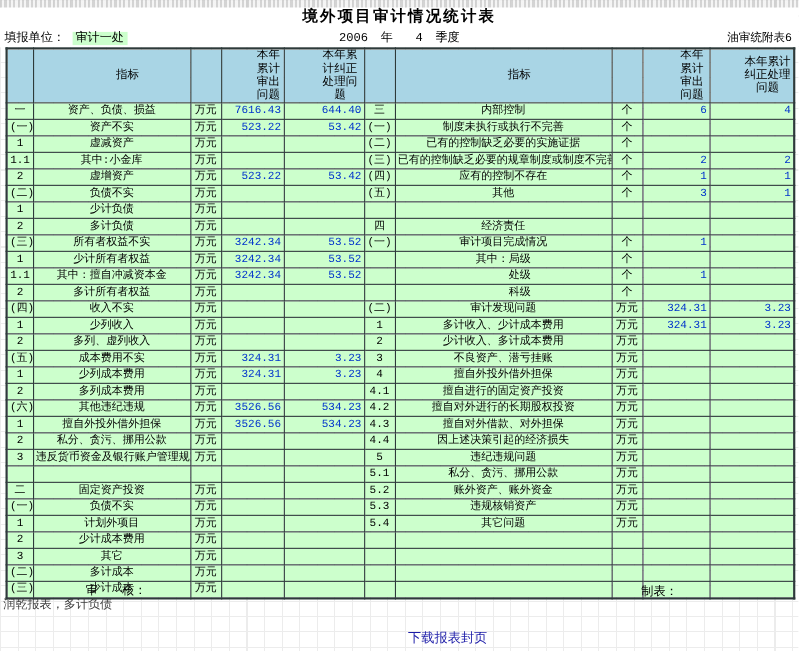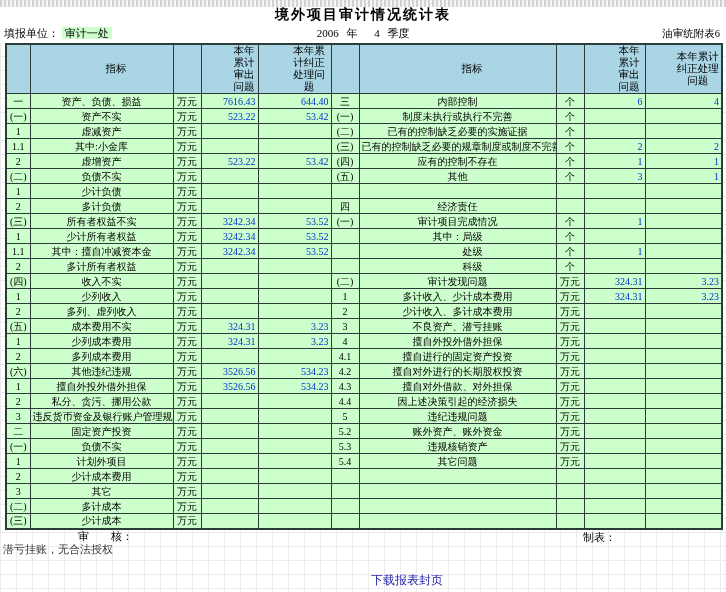--- a/index.html
+++ b/index.html
@@ -2,21 +2,21 @@
 <html><head>
 <meta charset="utf-8">
 <style>
   html,body{margin:0;padding:0;}
   .page{
     position:relative;width:726px;height:592px;overflow:hidden;
     background:
       repeating-linear-gradient(to right,#ececec 0 1px,transparent 1px 16px),
       repeating-linear-gradient(to bottom,#ececec 0 1px,transparent 1px 14px),
       #ffffff;
-    font-family:Liberation Serif, serif;
+    font-family:Liberation Mono, monospace;
     color:#000;
   }
   .topstrip{
     position:absolute;left:0;top:0;width:726px;height:7px;
     background:repeating-linear-gradient(90deg,#c9c9c9 0 2px,#f2f2f2 2px 4px);
     opacity:.8;
   }
   .masthead{position:absolute;left:0;top:7px;width:726px;height:36px;background:#fff;}
   .title{
     position:absolute;left:0;top:6px;width:726px;text-align:center;
@@ -366,20 +366,32 @@
           <td class="c-unit">万元</td>
           <td class="c-num"></td>
           <td class="c-num"></td>
           <td class="c-sn">5</td>
           <td class="c-ind">违纪违规问题</td>
           <td class="c-unit">万元</td>
           <td class="c-num"></td>
           <td class="c-num"></td>
         </tr>
         <tr>
+          <td class="c-sn"></td>
+          <td class="c-ind"></td>
+          <td class="c-unit"></td>
+          <td class="c-num"></td>
+          <td class="c-num"></td>
+          <td class="c-sn">5.1</td>
+          <td class="c-ind">私分、贪污、挪用公款</td>
+          <td class="c-unit">万元</td>
+          <td class="c-num"></td>
+          <td class="c-num"></td>
+        </tr>
+        <tr>
           <td class="c-sn">二</td>
           <td class="c-ind">固定资产投资</td>
           <td class="c-unit">万元</td>
           <td class="c-num"></td>
           <td class="c-num"></td>
           <td class="c-sn">5.2</td>
           <td class="c-ind">账外资产、账外资金</td>
           <td class="c-unit">万元</td>
           <td class="c-num"></td>
           <td class="c-num"></td>
@@ -454,15 +466,15 @@
           <td class="c-ind"></td>
           <td class="c-unit"></td>
           <td class="c-num"></td>
           <td class="c-num"></td>
         </tr>
       </tbody>
   </table>
 
   <div class="review">审　　核：</div>
   <div class="maker">制表：</div>
-  <div class="watermark">潜亏挂账，无合法授权</div>
+  <div class="watermark">润乾报表，多计负债</div>
   <a class="download-link">下载报表封页</a>
 </div>
 
 </body></html>

